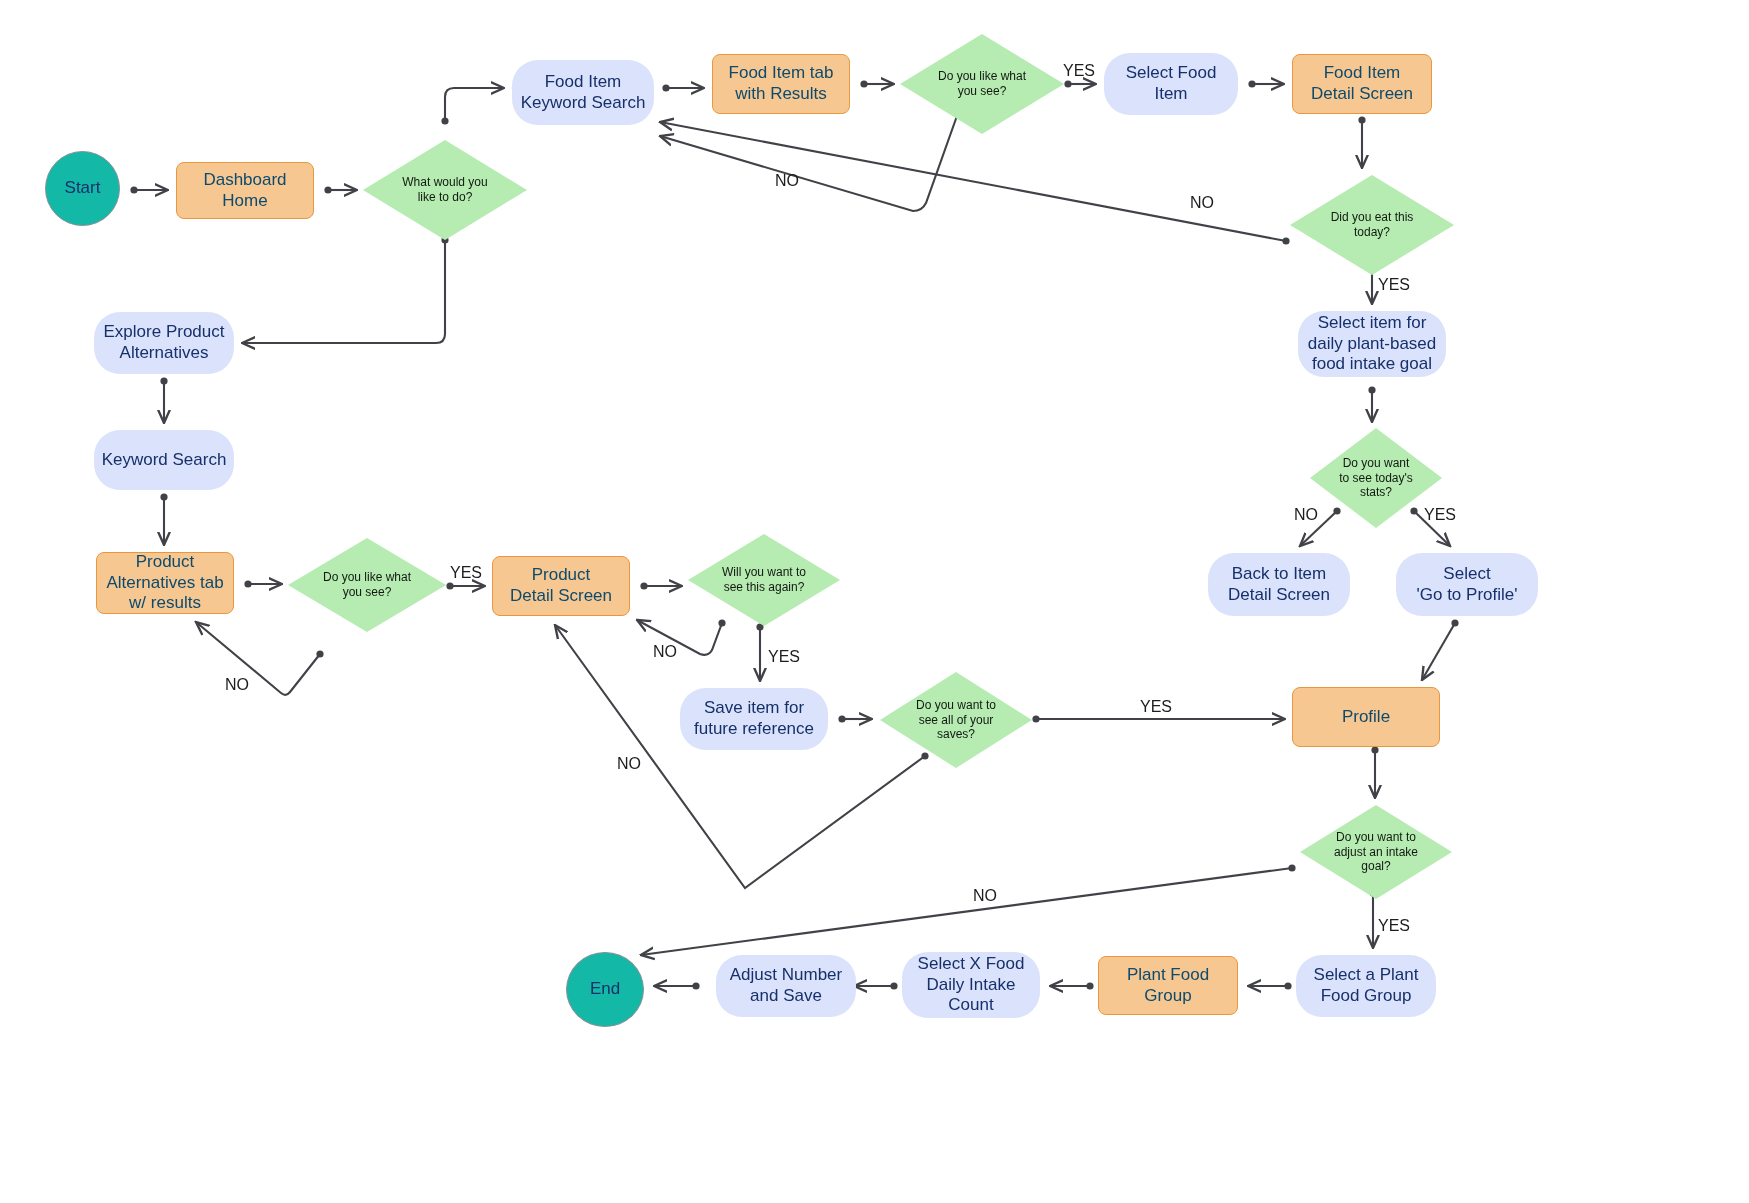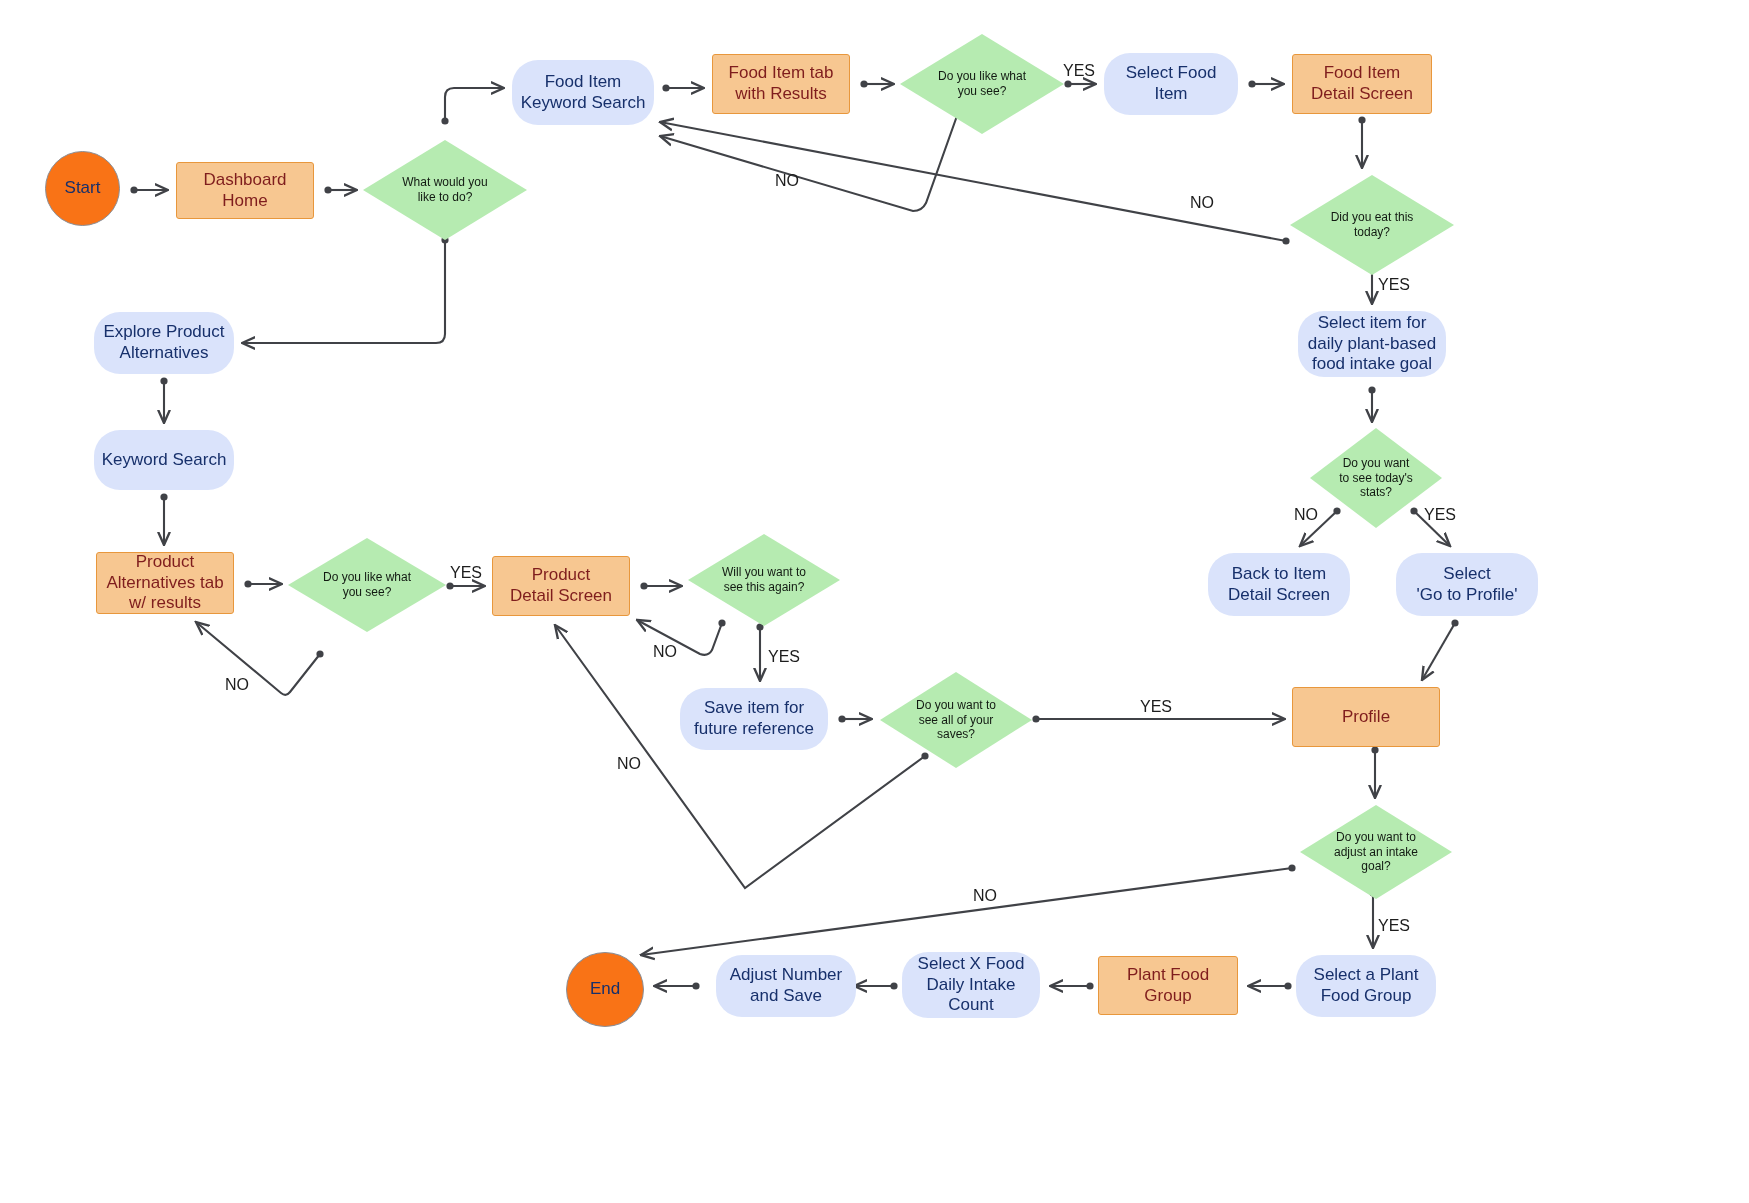--- a/index.html
+++ b/index.html
@@ -36,37 +36,37 @@
   }
   .node .lbl {
     display: block;
     white-space: pre-line;
     padding: 0 6px;
   }
   
   .node.terminator {
     border: 1.6px solid #8a8f98;
     border-radius: 50%;
-    background: #f97316;
+    background: #14b8a6;
     color: #17306b;
     font-size: 17px;
   }
   
   .node.blue {
     background: #dae3fb;
     border-radius: 26px;
     color: #17306b;
     font-size: 17px;
   }
   
   .node.orange {
     background: #f7c791;
     border: 1.6px solid #e8973c;
-    border-radius: 3px;
-    color: #7f1d1d;
+    border-radius: 8px;
+    color: #0c4a6e;
     font-size: 17px;
   }
   
   .node.decision {
     color: #121a12;
     font-size: 12px;
     background: transparent;
   }
   .node.decision .diamond {
     position: absolute;

